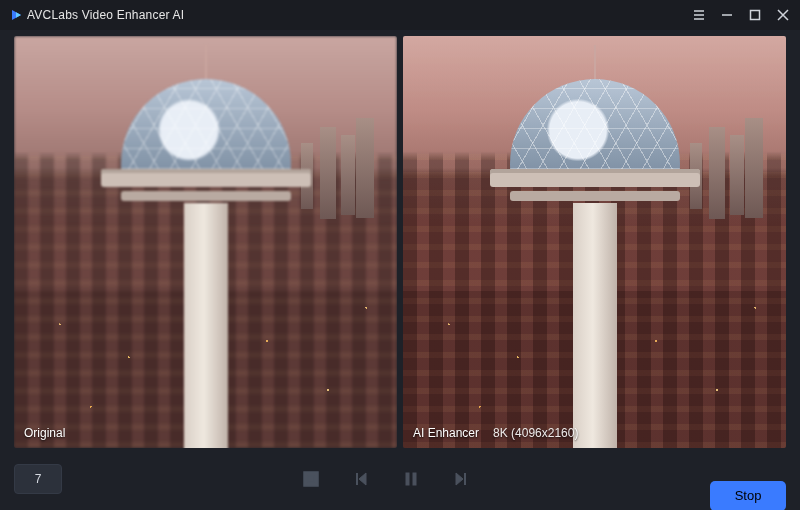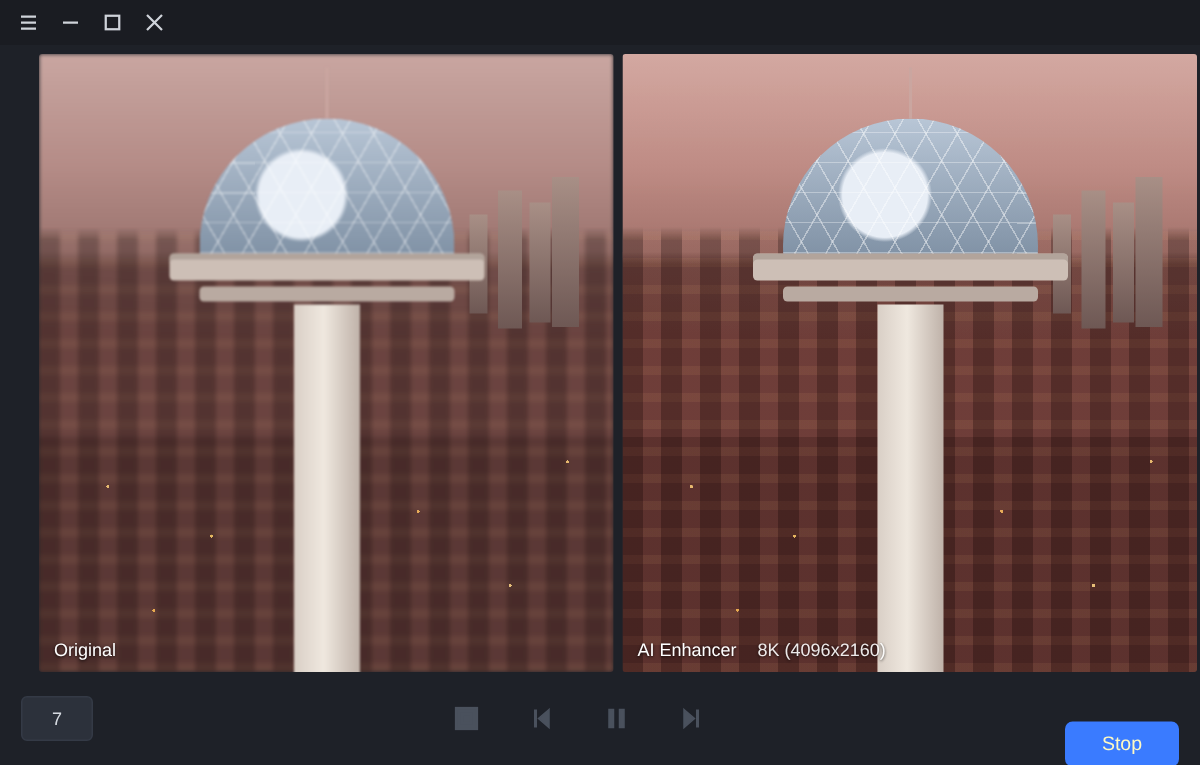--- a/index.html
+++ b/index.html
@@ -38,21 +38,21 @@
   .title-text { font-weight:500; letter-spacing:.2px; }
   .window-controls { display:flex; gap:14px; align-items:center; color:#cfd3da; }
   .wc { width:14px; height:14px; display:flex; align-items:center; justify-content:center; cursor:pointer; }
   .wc svg { width:12px; height:12px; stroke:#cfd3da; stroke-width:1.5; fill:none; }
   .preview-area {
     flex: 1;
     position: relative;
     padding: 6px 14px 0 14px;
   }
   .split {
-    display:flex; gap:6px; width:100%; height:100%;margin-left:12px;
+    display:flex; gap:6px; width:100%; height:100%;
   }
   .pane {
     flex:1; position:relative; overflow:hidden;
     border-radius:2px;
   }
   
   .city {
     position:absolute; inset:0;
     background:
       
@@ -152,28 +152,32 @@
     border-radius:4px; display:flex; align-items:center; justify-content:center;
     font-size:12px; color:#d5d9e0;
   }
   .center-controls {
     flex:1; display:flex; align-items:center; justify-content:center; gap:28px;
     color:#4a515d;
   }
   .ctrl { width:22px; height:22px; display:flex; align-items:center; justify-content:center; cursor:pointer; }
   .ctrl svg { width:18px; height:18px; stroke:#4a515d; fill:#4a515d; }
   .stop-btn {
-    background:#3a7bff; color:#fef9c3; font-size:13px; border:none;
+    background:#3a7bff; color:#000000; font-size:13px; border:none;
     width:76px; height:30px; border-radius:5px; cursor:pointer;margin-top:33px;
   }
 </style>
 </head>
 <body>
 
 <div class="titlebar">
+  <div class="titlebar-left">
+    <span class="logo-triangle"></span>
+    <span class="title-text">AVCLabs Video Enhancer AI</span>
+  </div>
   <div class="window-controls">
     <span class="wc">
       <svg viewBox="0 0 12 12">
           <path d="M1 2h10M1 6h10M1 10h10"></path>
         </svg>
     </span>
     <span class="wc">
       <svg viewBox="0 0 12 12">
           <path d="M1 6h10"></path>
         </svg>

